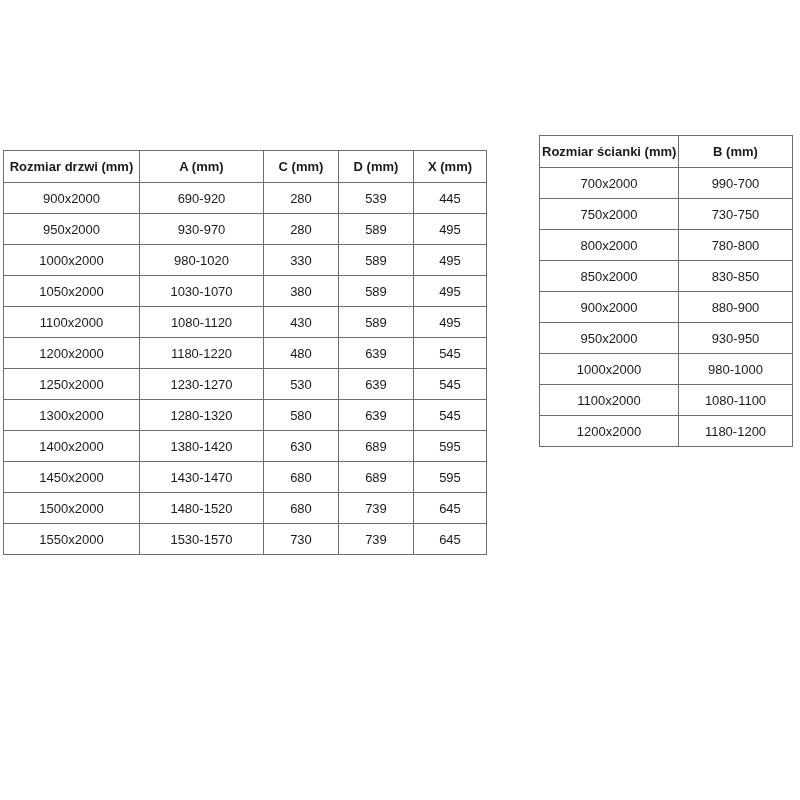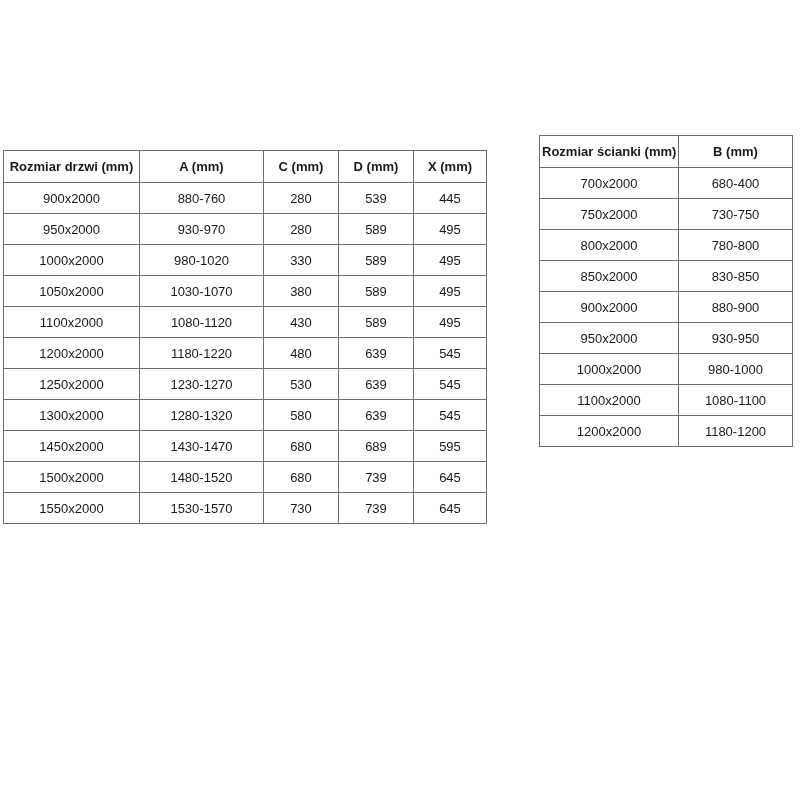--- a/index.html
+++ b/index.html
@@ -77,21 +77,21 @@
           <th>Rozmiar drzwi (mm)</th>
           <th>A (mm)</th>
           <th>C (mm)</th>
           <th>D (mm)</th>
           <th>X (mm)</th>
         </tr>
     </thead>
     <tbody>
         <tr>
           <td>900x2000</td>
-          <td>880-760</td>
+          <td>690-920</td>
           <td>280</td>
           <td>539</td>
           <td>445</td>
         </tr>
         <tr>
           <td>950x2000</td>
           <td>930-970</td>
           <td>280</td>
           <td>589</td>
           <td>495</td>
@@ -130,20 +130,27 @@
           <td>530</td>
           <td>639</td>
           <td>545</td>
         </tr>
         <tr>
           <td>1300x2000</td>
           <td>1280-1320</td>
           <td>580</td>
           <td>639</td>
           <td>545</td>
+        </tr>
+        <tr>
+          <td>1400x2000</td>
+          <td>1380-1420</td>
+          <td>630</td>
+          <td>689</td>
+          <td>595</td>
         </tr>
         <tr>
           <td>1450x2000</td>
           <td>1430-1470</td>
           <td>680</td>
           <td>689</td>
           <td>595</td>
         </tr>
         <tr>
           <td>1500x2000</td>
@@ -169,21 +176,21 @@
     </colgroup>
     <thead>
       <tr>
           <th>Rozmiar ścianki (mm)</th>
           <th>B (mm)</th>
         </tr>
     </thead>
     <tbody>
         <tr>
           <td>700x2000</td>
-          <td>680-400</td>
+          <td>990-700</td>
         </tr>
         <tr>
           <td>750x2000</td>
           <td>730-750</td>
         </tr>
         <tr>
           <td>800x2000</td>
           <td>780-800</td>
         </tr>
         <tr>

